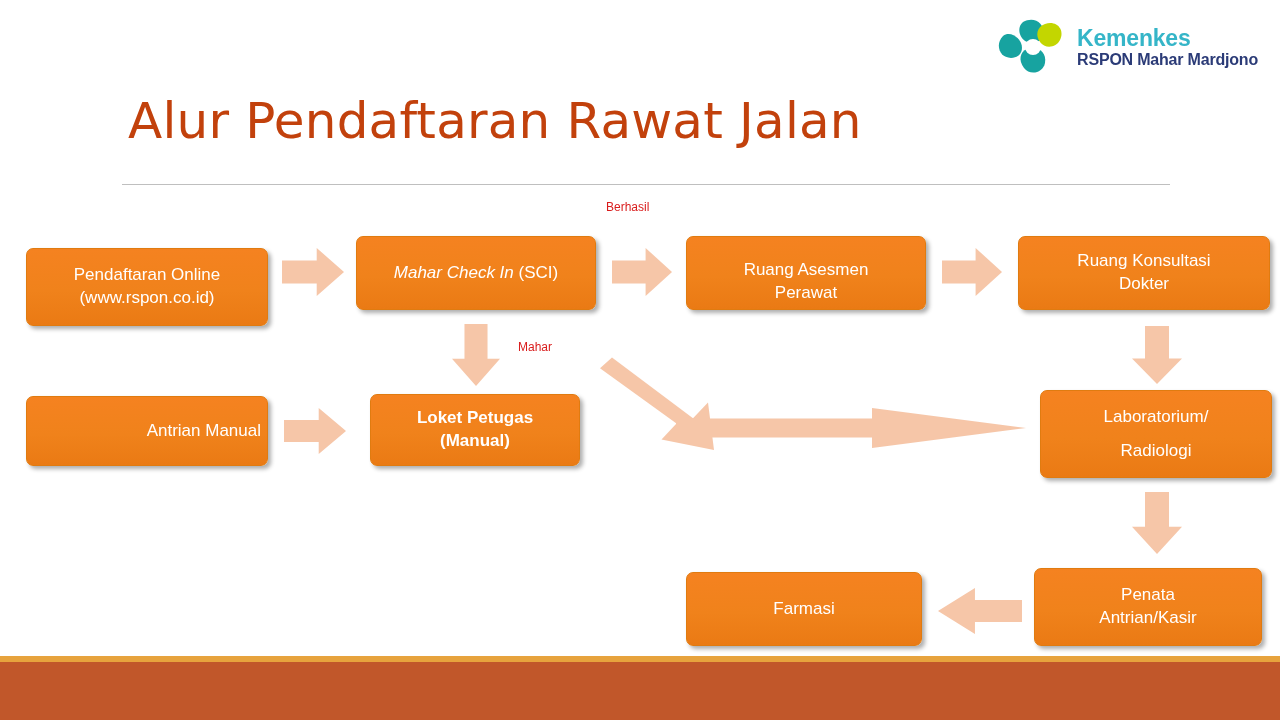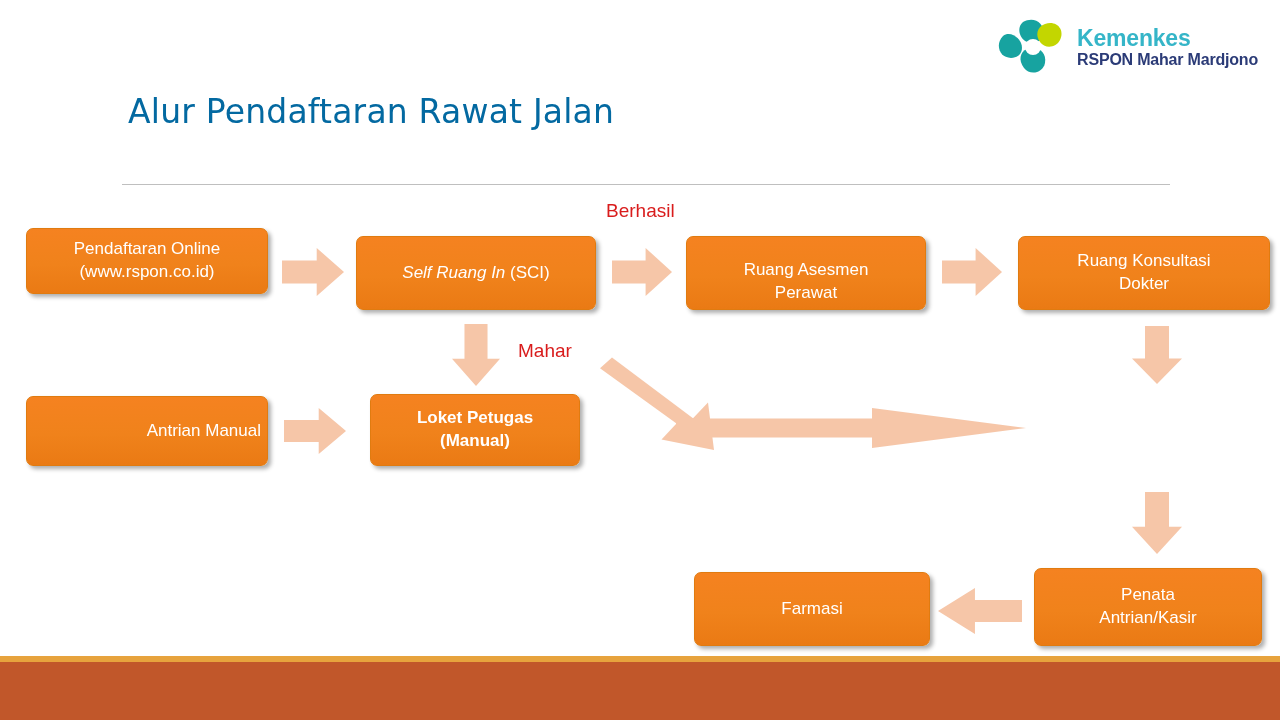--- a/index.html
+++ b/index.html
@@ -49,22 +49,22 @@
     font-weight: bold;
     color: #2b3b77;
     letter-spacing: -0.2px;
   }
 
   
   .title {
     position: absolute;
     left: 128px;
     top: 92px;
-    font-size: 33px;
-    color: #0369a1;
+    font-size: 50px;
+    color: #c2410c;
     font-family: "DejaVu Sans", sans-serif;
     font-weight: 400;
     letter-spacing: 0.2px;
     white-space: nowrap;
   }
   .title-rule {
     position: absolute;
     left: 122px;
     top: 184px;
     width: 1048px;
@@ -126,21 +126,21 @@
     clip-path: polygon(26% 0%, 74% 0%, 74% 56%, 100% 56%, 50% 100%, 0% 56%, 26% 56%);
   }
   .ar-diag {
     clip-path: polygon(8% 30%, 62% 76%, 72% 64%, 76% 100%, 41% 92%, 51% 80%, 0% 38%);
   }
 
   
   .lbl {
     position: absolute;
     color: #d91c1c;
-    font-size: 19px;
+    font-size: 12px;
     font-family: "Liberation Sans", sans-serif;
   }
 </style>
 </head>
 <body>
 
 <div class="slide">
 
   <div class="logo-block">
     <div class="logo-mark">
@@ -157,30 +157,30 @@
       <div class="l2">RSPON Mahar Mardjono</div>
     </div>
   </div>
 
   <div class="title">Alur Pendaftaran Rawat Jalan</div>
   <div class="title-rule"></div>
 
   <div class="lbl" style="left:606px; top:200px;">Berhasil</div>
   <div class="lbl" style="left:518px; top:340px;">Mahar</div>
 
-  <div class="box" style="left:26px; top:228px; width:242px; height:66px;">
+  <div class="box" style="left:26px; top:248px; width:242px; height:78px;">
     <div>
       <span>Pendaftaran Online</span>
       <span>(www.rspon.co.id)</span>
     </div>
   </div>
 
   <div class="box" style="left:356px; top:236px; width:240px; height:74px;">
     <div>
-      <span class="it" style="display:inline">Self Ruang In</span><span style="display:inline"> (SCI)</span>
+      <span class="it" style="display:inline">Mahar Check In</span><span style="display:inline"> (SCI)</span>
     </div>
   </div>
 
   <div class="box" style="left:686px; top:236px; width:240px; height:74px;align-items:flex-end;">
     <div>
       <span>Ruang Asesmen</span>
       <span>Perawat</span>
     </div>
   </div>
 
@@ -197,29 +197,35 @@
     </div>
   </div>
 
   <div class="box" style="left:370px; top:394px; width:210px; height:72px;font-weight:bold;">
     <div>
       <span>Loket Petugas</span>
       <span>(Manual)</span>
     </div>
   </div>
 
+  <div class="box" style="left:1040px; top:390px; width:232px; height:88px; line-height:2.0;">
+    <div>
+      <span>Laboratorium/</span>
+      <span>Radiologi</span>
+    </div>
+  </div>
 
   <div class="box" style="left:1034px; top:568px; width:228px; height:78px;justify-content:center;">
     <div>
       <span>Penata</span>
       <span>Antrian/Kasir</span>
     </div>
   </div>
 
-  <div class="box" style="left:686px; top:572px; width:236px; height:74px;margin-left:8px;">
+  <div class="box" style="left:686px; top:572px; width:236px; height:74px;">
     <div>
       <span>Farmasi</span>
     </div>
   </div>
 
   <div class="arrow ar-right" style="left:282px; top:248px; width:62px; height:48px;"></div>
   <div class="arrow ar-right" style="left:612px; top:248px; width:60px; height:48px;"></div>
   <div class="arrow ar-right" style="left:942px; top:248px; width:60px; height:48px;"></div>
 
   <div class="arrow ar-down" style="left:452px; top:324px; width:48px; height:62px;"></div>

